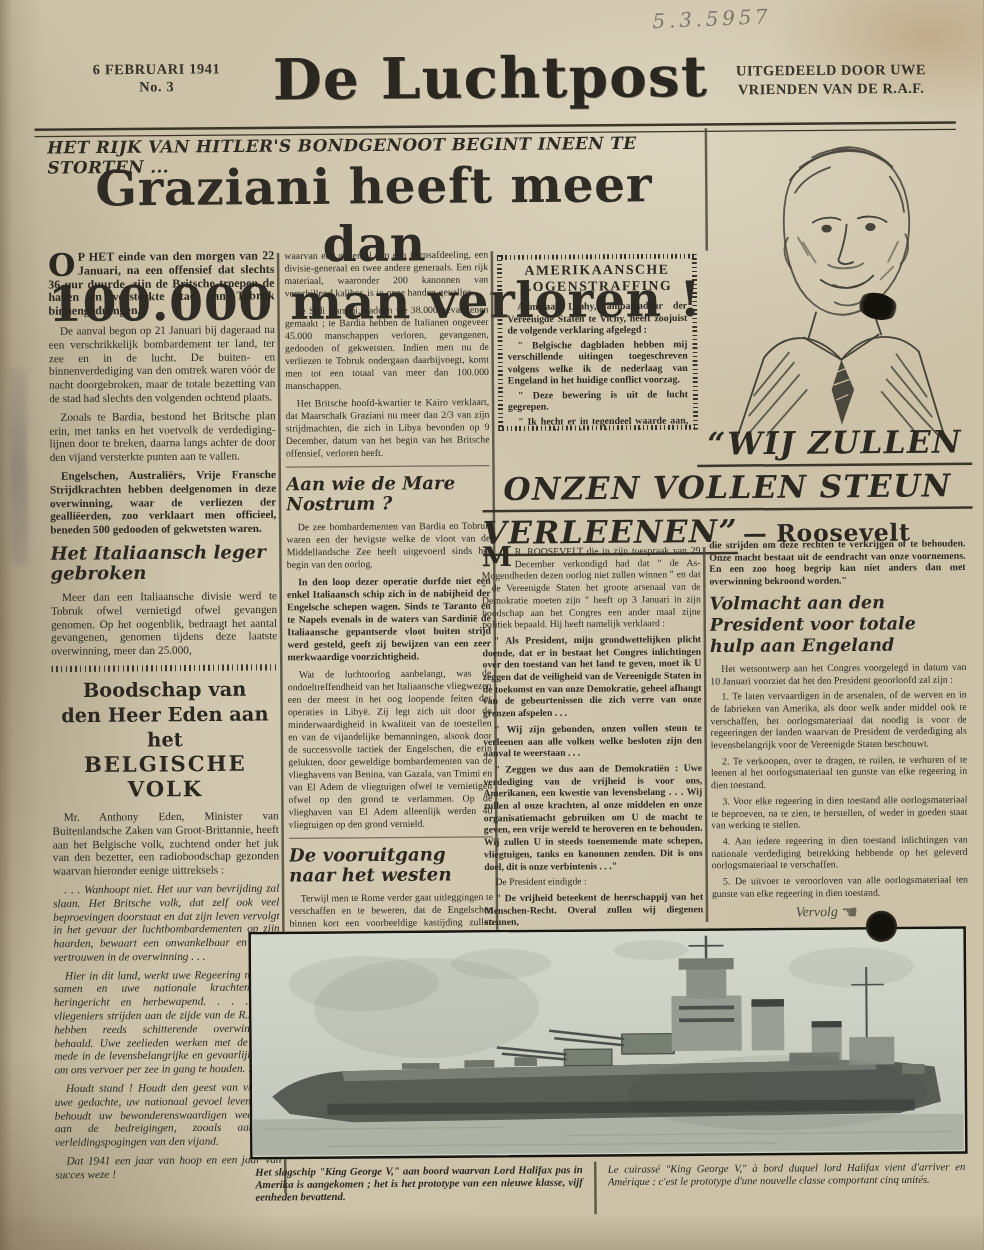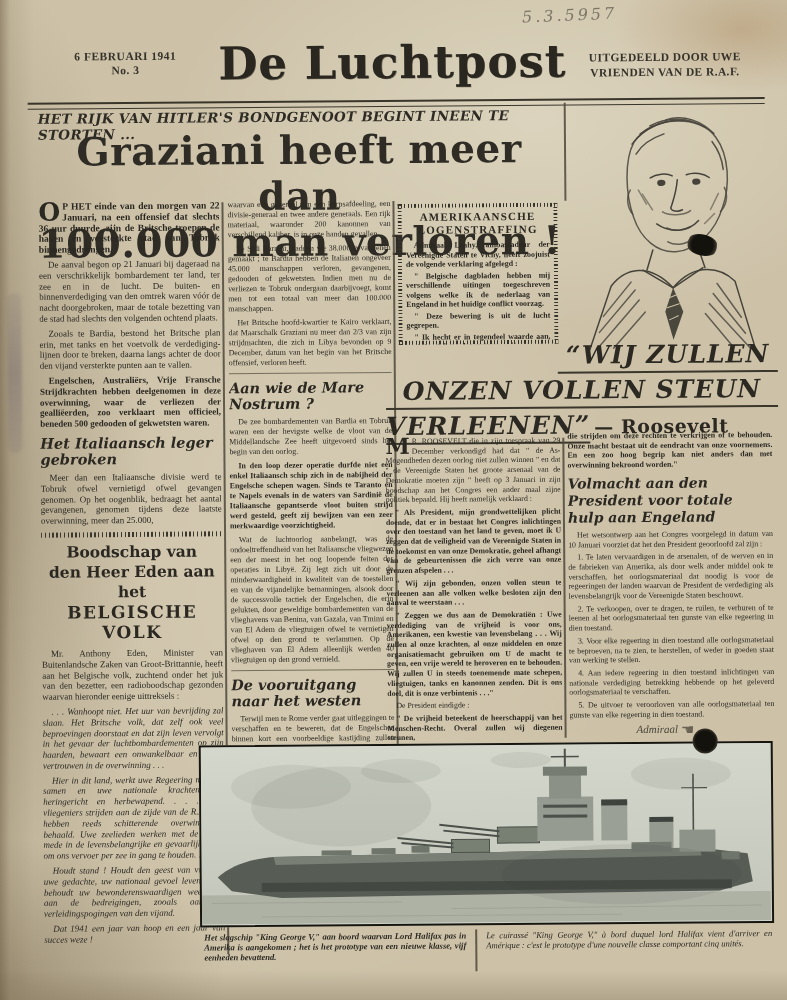--- a/index.html
+++ b/index.html
@@ -238,21 +238,21 @@
       <div class="subhead rsub">Volmacht aan den President voor totale hulp aan Engeland</div>
       <p>Het wetsontwerp aan het Congres voorgelegd in datum van 10 Januari voorziet dat het den President geoorloofd zal zijn :</p>
       <p>1. Te laten vervaardigen in de arsenalen, of de werven en in de fabrieken van Amerika, als door welk ander middel ook te verschaffen, het oorlogsmateriaal dat noodig is voor de regeeringen der landen waarvan de President de verdediging als levensbelangrijk voor de Vereenigde Staten beschouwt.</p>
       <p>2. Te verkoopen, over te dragen, te ruilen, te verhuren of te leenen al het oorlogsmateriaal ten gunste van elke regeering in dien toestand.</p>
       <p>3. Voor elke regeering in dien toestand alle oorlogsmateriaal te beproeven, na te zien, te herstellen, of weder in goeden staat van werking te stellen.</p>
       <p>4. Aan iedere regeering in dien toestand inlichtingen van nationale verdediging betrekking hebbende op het geleverd oorlogsmateriaal te verschaffen.</p>
       <p>5. De uitvoer te veroorloven van alle oorlogsmateriaal ten gunste van elke regeering in dien toestand.</p>
     </div>
 
     <div class="abs vervolg">
-      <span>Admiraal</span>
+      <span>Vervolg</span>
       <span class="manicule">☚</span>
     </div>
 
     <div class="abs photo">
       <svg width="569" height="177" viewBox="0 0 569 177">
         <defs>
           <linearGradient id="sky" x1="0" y1="0" x2="0" y2="1">
             <stop offset="0" stop-color="#d4d7cb"></stop>
               <stop offset="1" stop-color="#c2c6ba"></stop>
           </linearGradient>

